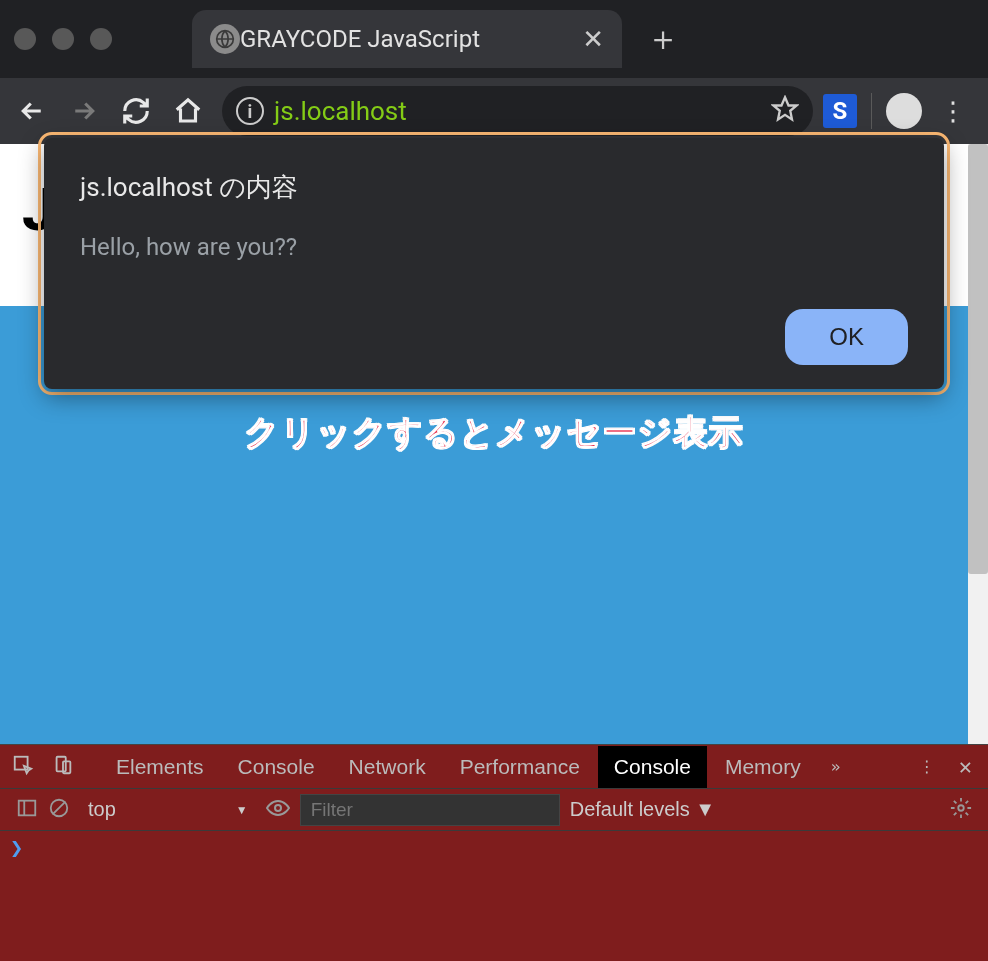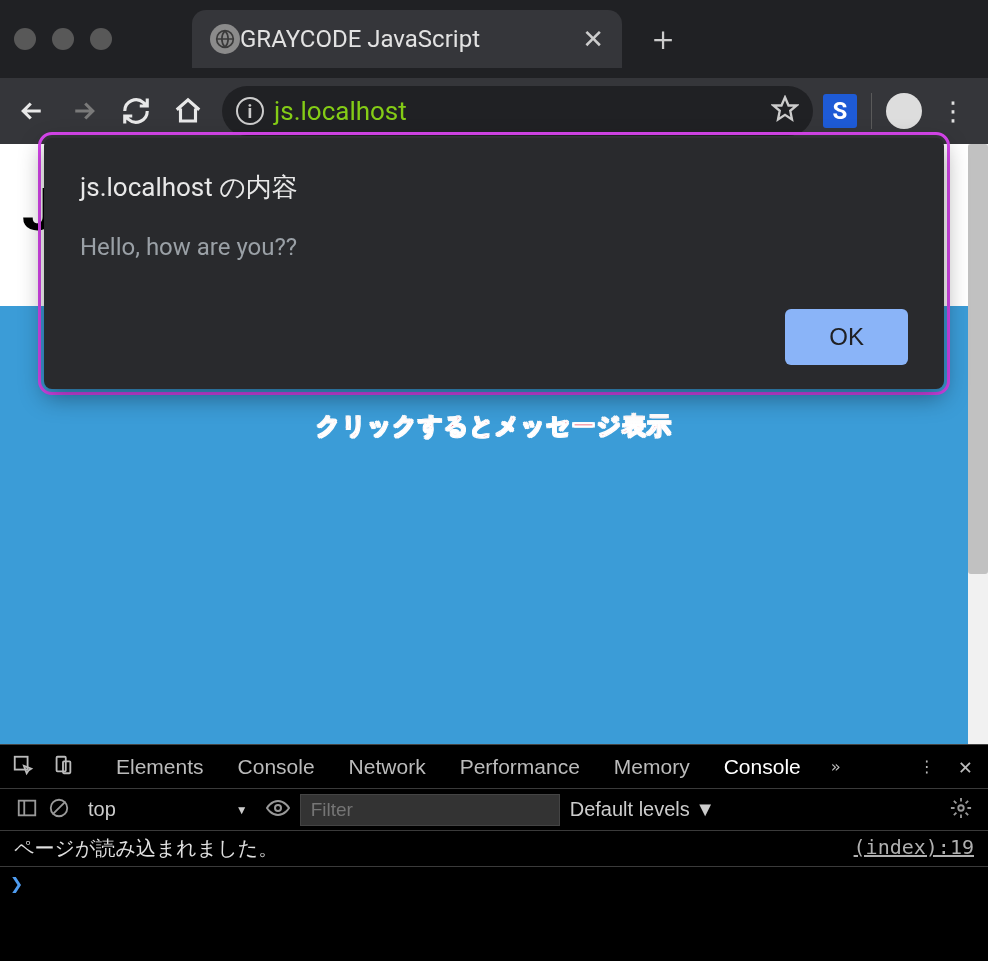--- a/index.html
+++ b/index.html
@@ -103,59 +103,59 @@
   }
   .page-h1 { font-size: 60px; font-weight: 800; color: #000; }
   .blue-area {
     height: 438px;
     background: #3b9cd7;
     display: flex;
     justify-content: center;
     padding-top: 104px;
   }
   .annotation {
-    font-size: 24px;
+    font-size: 34px;
     font-weight: 700;
     color: #e62e4c;
     -webkit-text-stroke: 1px #fff;
     text-shadow: -1px -1px 0 #fff, 1px -1px 0 #fff, -1px 1px 0 #fff, 1px 1px 0 #fff;
     letter-spacing: 1px;
   }
 
   
   .alert-wrap {
     position: absolute;
     top: 132px; left: 38px; right: 38px;
-    border: 3px solid #d946ef;
+    border: 3px solid #fdba74;
     border-radius: 14px;
     padding: 3px;
   }
   .alert {
     background: #292a2d;
     border-radius: 8px;
     padding: 32px 36px 24px 36px;
     box-shadow: 0 8px 24px rgba(0,0,0,.4);
   }
   .alert-title { color: #e8e8e8; font-size: 26px; margin-bottom: 28px; }
   .alert-msg { color: #9aa0a6; font-size: 24px; margin-bottom: 48px; }
   .alert-actions { display: flex; justify-content: flex-end; }
   .alert-ok {
     background: #8ab4f8;
     color: #202124;
     font-size: 24px;
     font-weight: 500;
     border: none;
-    border-radius: 6px;
+    border-radius: 18px;
     padding: 14px 44px;
     cursor: pointer;
   }
 
   
   .devtools {
-    background: #000000;
+    background: #7f1d1d;
     height: 217px;
     border-top: 1px solid #444;
     display: flex;
     flex-direction: column;
     font-family: Menlo, Consolas, monospace;
   }
   .dt-tabs {
     display: flex;
     align-items: center;
     height: 44px;
@@ -306,22 +306,22 @@
       <svg width="22" height="22" viewBox="0 0 24 24" fill="none" stroke="currentColor" stroke-width="2">
           <rect x="5" y="3" width="10" height="16" rx="1"></rect>
           <rect x="12" y="8" width="8" height="13" rx="1"></rect>
         </svg>
     </span>
     <span style="width:14px"></span>
     <div class="dt-tab">Elements</div>
     <div class="dt-tab">Console</div>
     <div class="dt-tab">Network</div>
     <div class="dt-tab">Performance</div>
+    <div class="dt-tab active">Console</div>
     <div class="dt-tab">Memory</div>
-    <div class="dt-tab active">Console</div>
     <div class="dt-more">»</div>
     <div class="dt-spacer"></div>
     <div class="dt-kebab">⋮</div>
     <div class="dt-close">✕</div>
   </div>
 
   <div class="dt-toolbar">
     <span class="dt-tb-icon">
       <svg width="22" height="22" viewBox="0 0 24 24" fill="none" stroke="currentColor" stroke-width="2">
           <rect x="3" y="4" width="18" height="16"></rect>
@@ -349,19 +349,15 @@
     <div class="dt-spacer"></div>
     <span class="dt-gear">
       <svg width="22" height="22" viewBox="0 0 24 24" fill="none" stroke="currentColor" stroke-width="2">
           <circle cx="12" cy="12" r="3"></circle>
           <path d="M12 1v4M12 19v4M4.2 4.2l2.8 2.8M17 17l2.8 2.8M1 12h4M19 12h4M4.2 19.8L7 17M17 7l2.8-2.8"></path>
         </svg>
     </span>
   </div>
 
   <div class="dt-console">
-    <div class="dt-line">
-      <span>ページが読み込まれました。</span>
-      <span class="dt-src">(index):19</span>
-    </div>
     <div class="dt-prompt">❯</div>
   </div>
 </div>
 
 </body></html>

